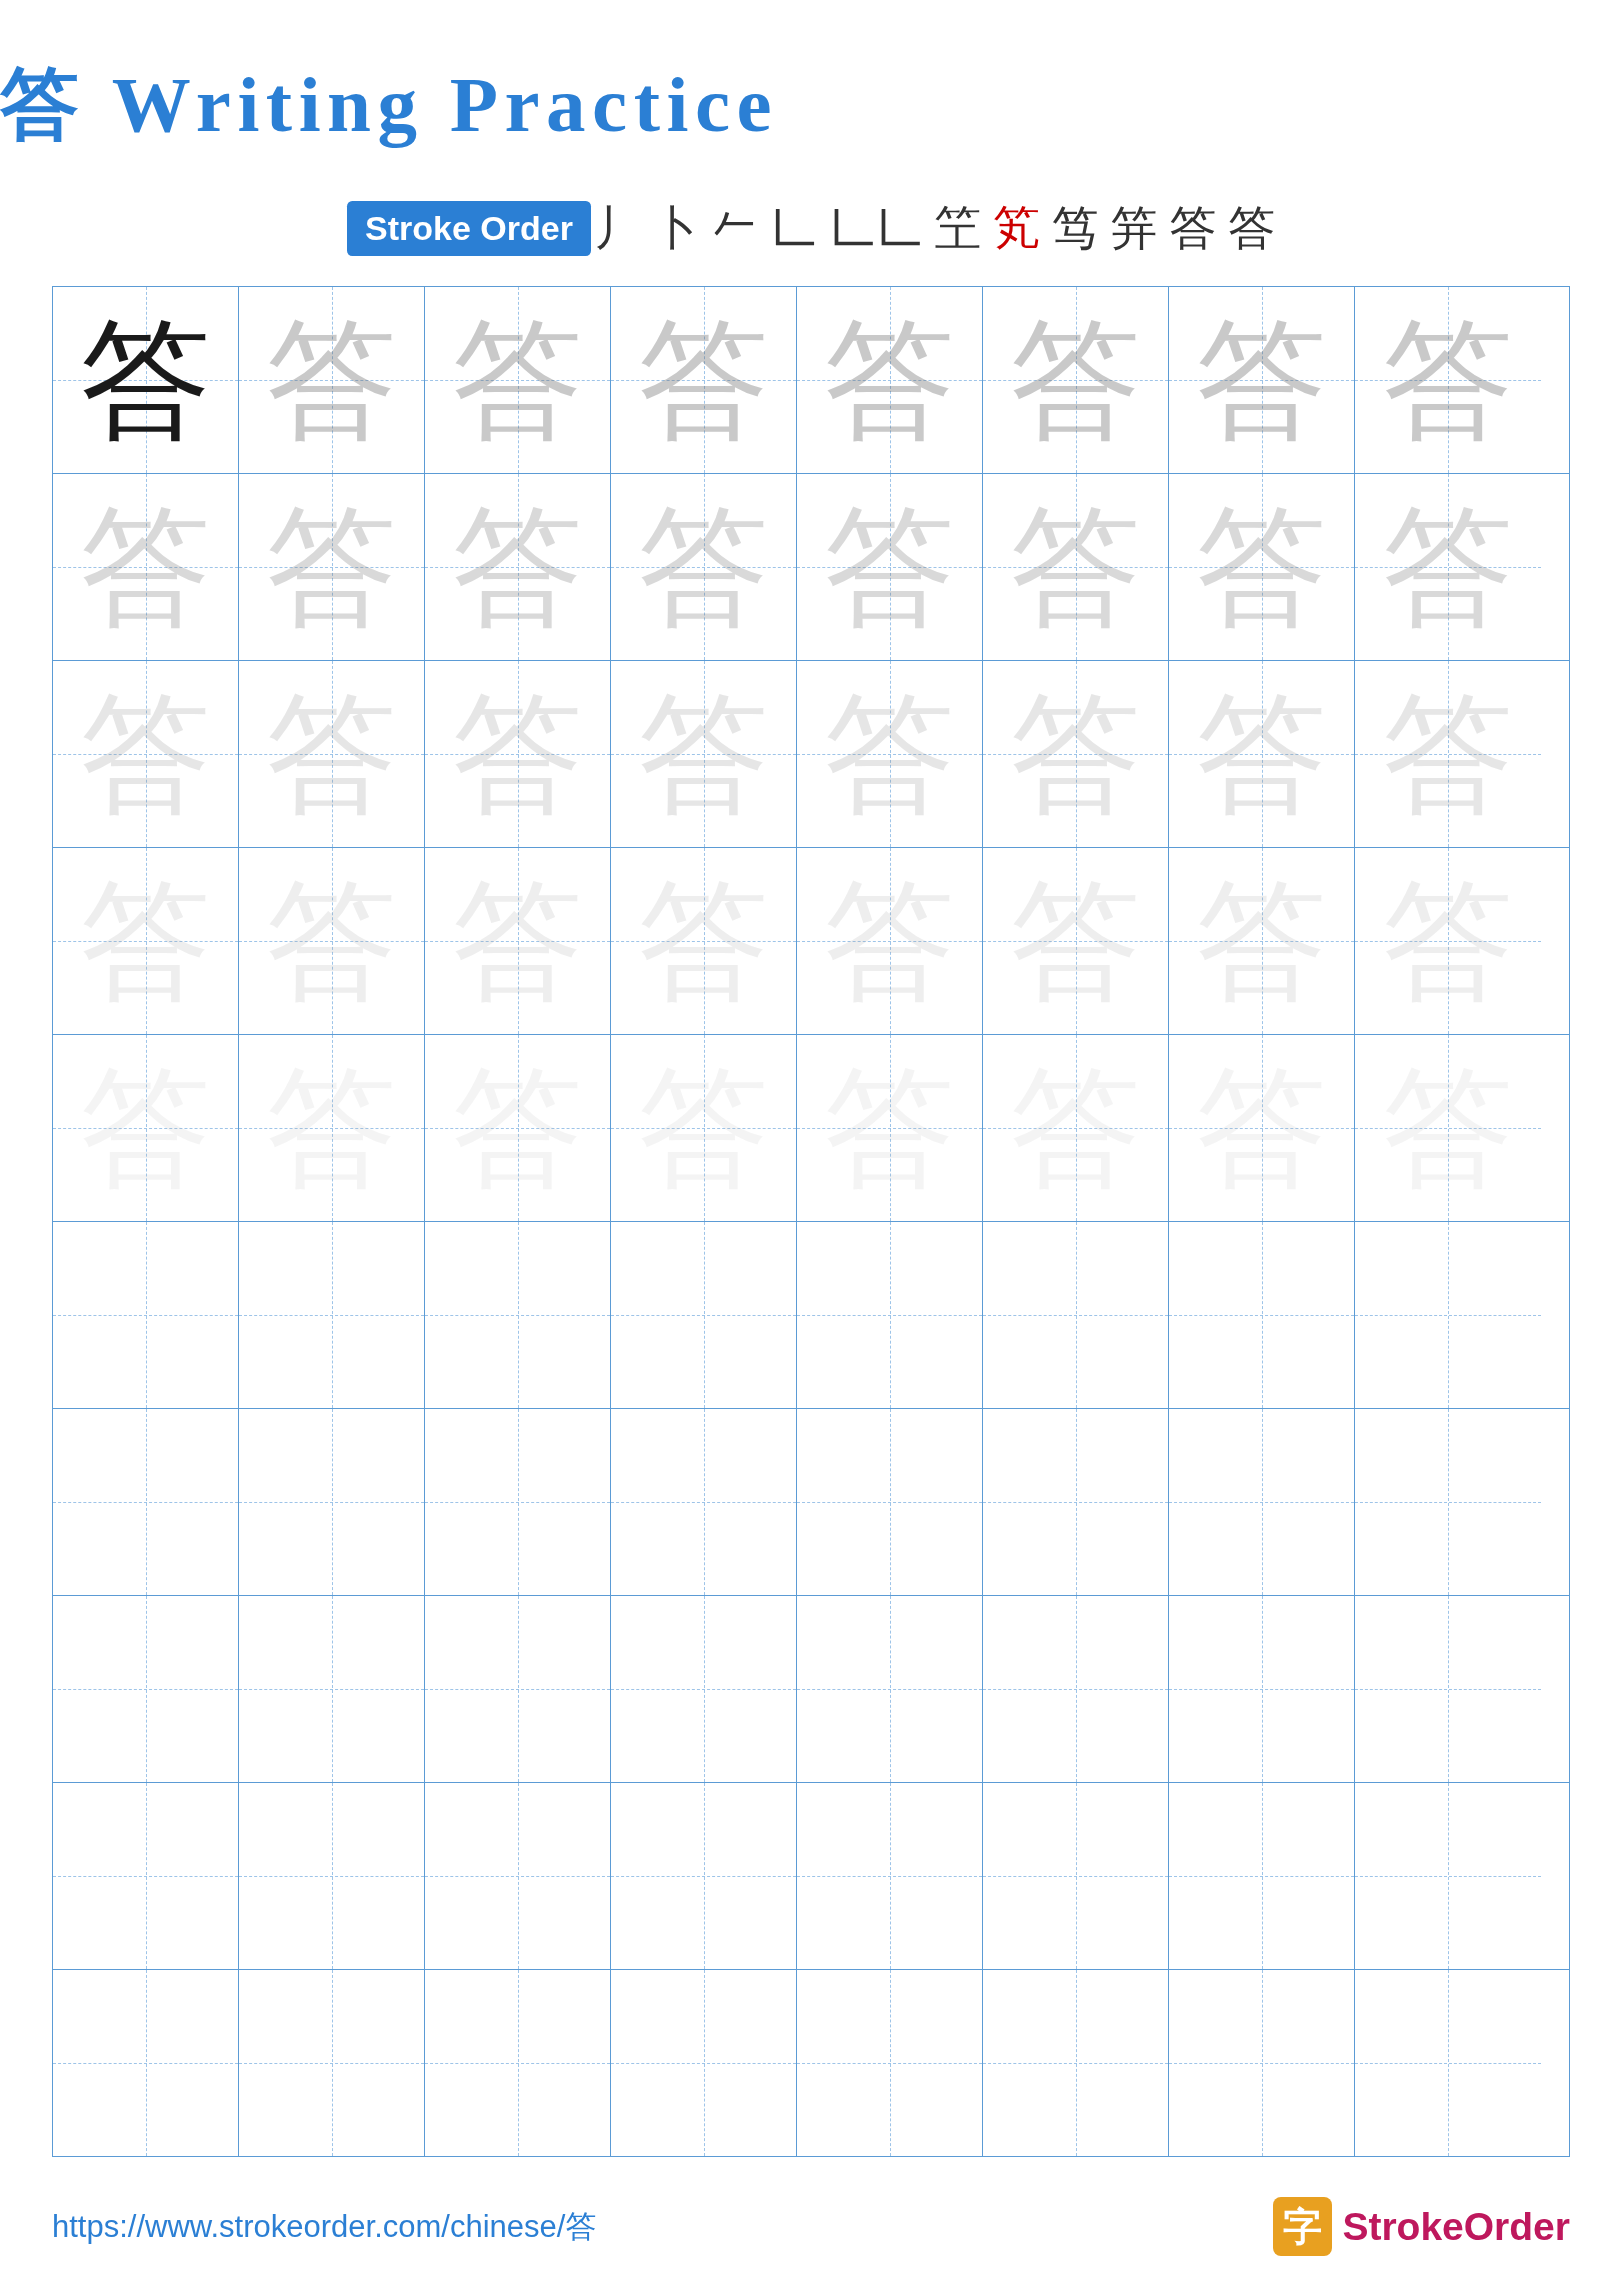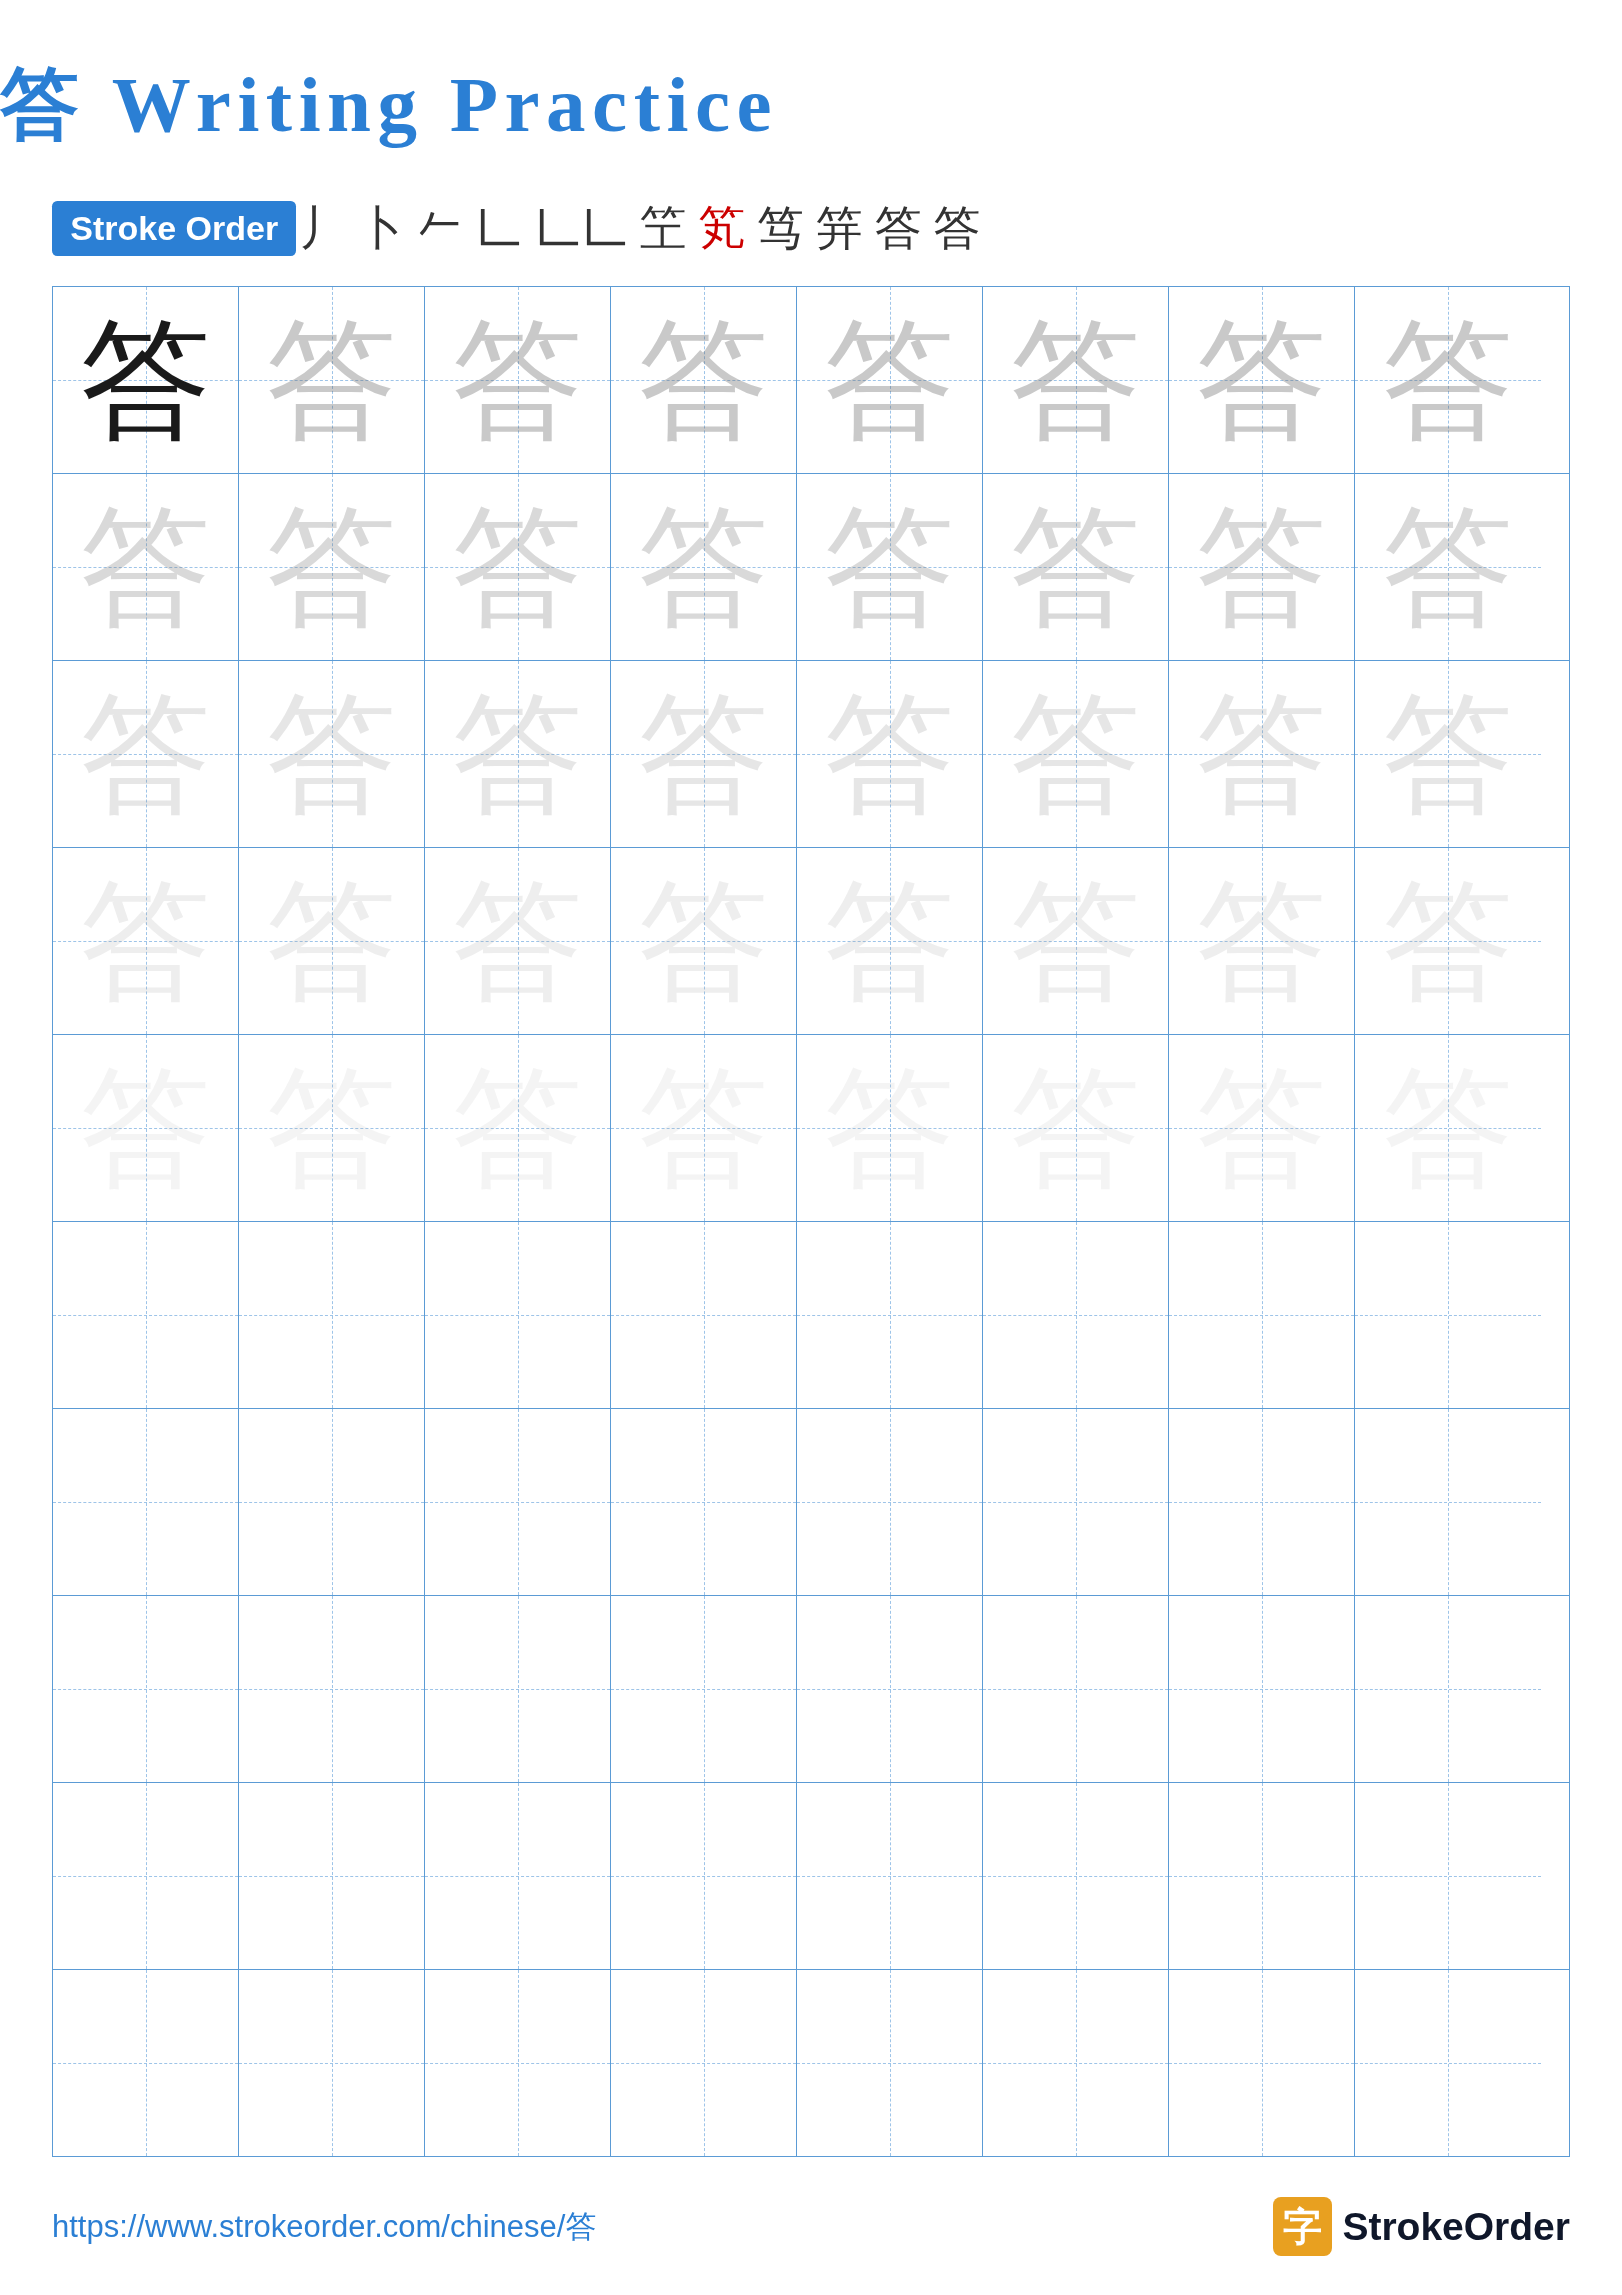--- a/index.html
+++ b/index.html
@@ -20,20 +20,21 @@
       color: #2b7fd4;
       font-weight: bold;
       letter-spacing: 6.5px;
     }
 
     .stroke-order-row {
       display: flex;
       align-items: center;
       margin: 0 52px 26px 52px;
       gap: 2px;
+      justify-content: center;
     }
 
     .stroke-order-badge {
       background: #2b7fd4;
       color: #ffffff;
       font-size: 34px;
       padding: 7.9px 18.3px;
       border-radius: 5.2px;
       white-space: nowrap;
       font-family: sans-serif;
@@ -169,21 +170,21 @@
       align-items: center;
       justify-content: center;
       color: white;
       font-size: 39px;
       font-weight: bold;
     }
 
     .logo-text {
       font-size: 39px;
       font-weight: bold;
-      color: #0f172a;
+      color: #be185d;
       font-family: sans-serif;
     }
   </style>
 </head>
 <body>
 
 <div>
   <div class="page-title">答 Writing Practice</div>
 </div>
 

